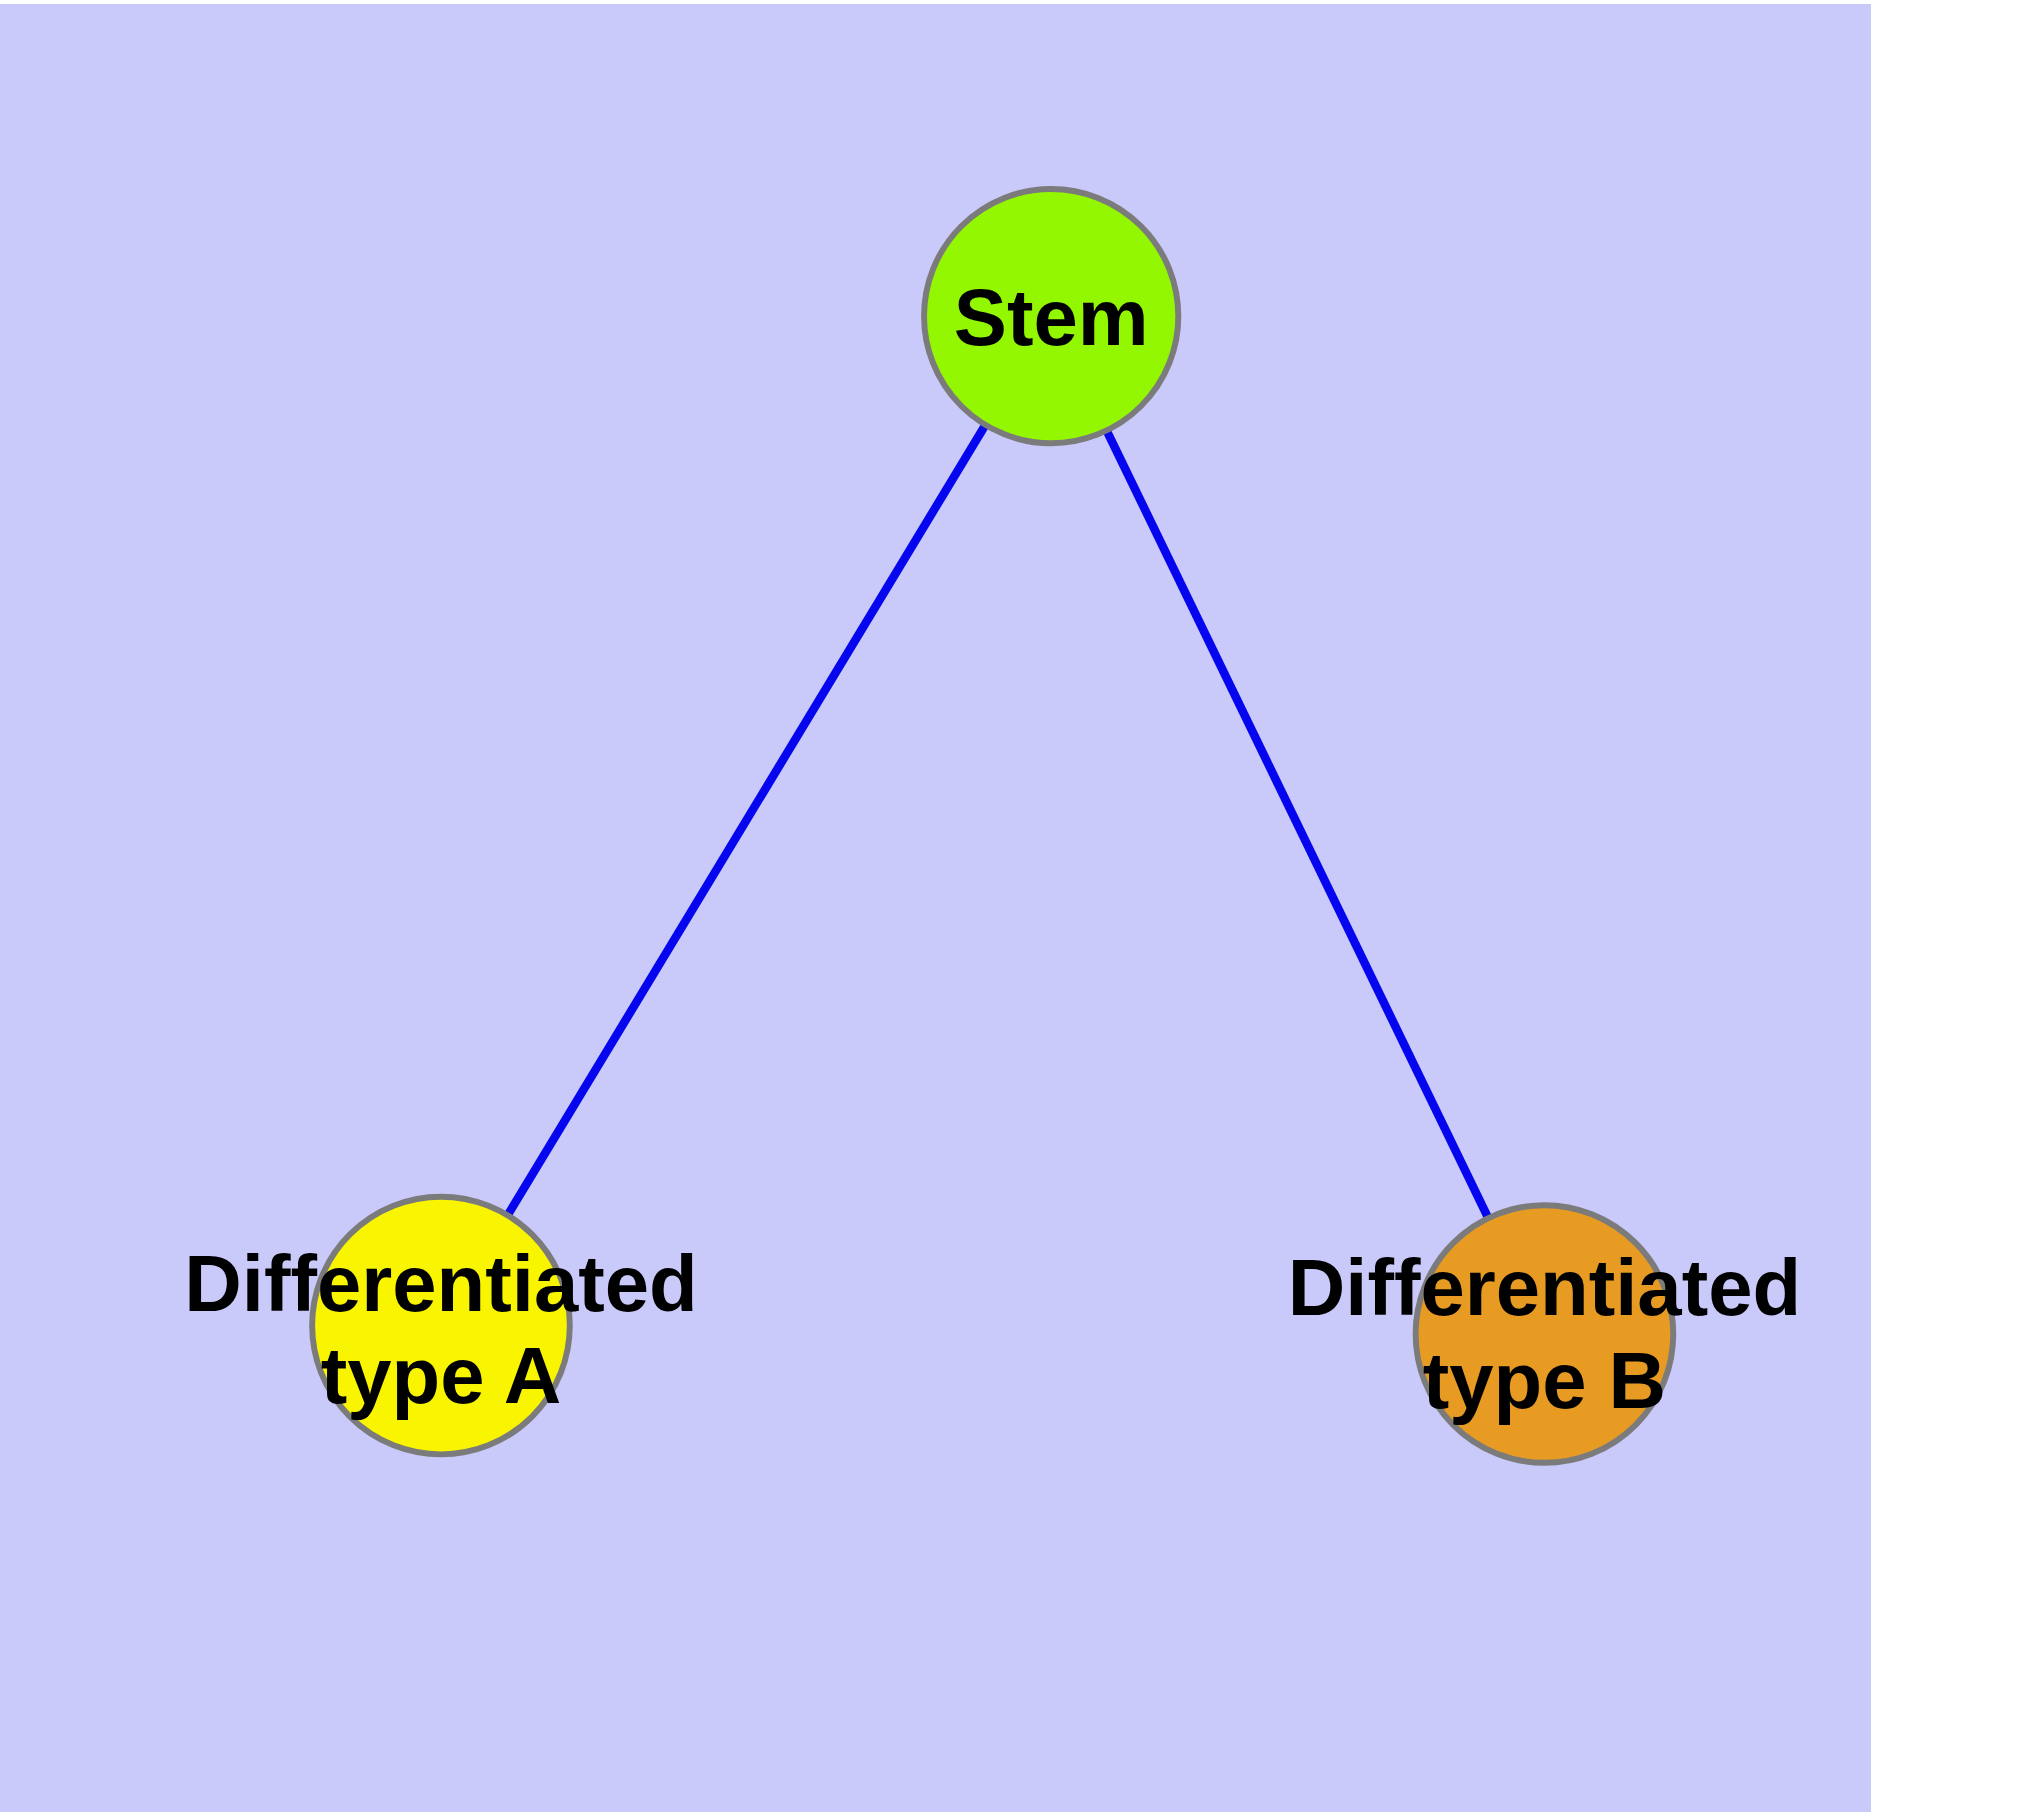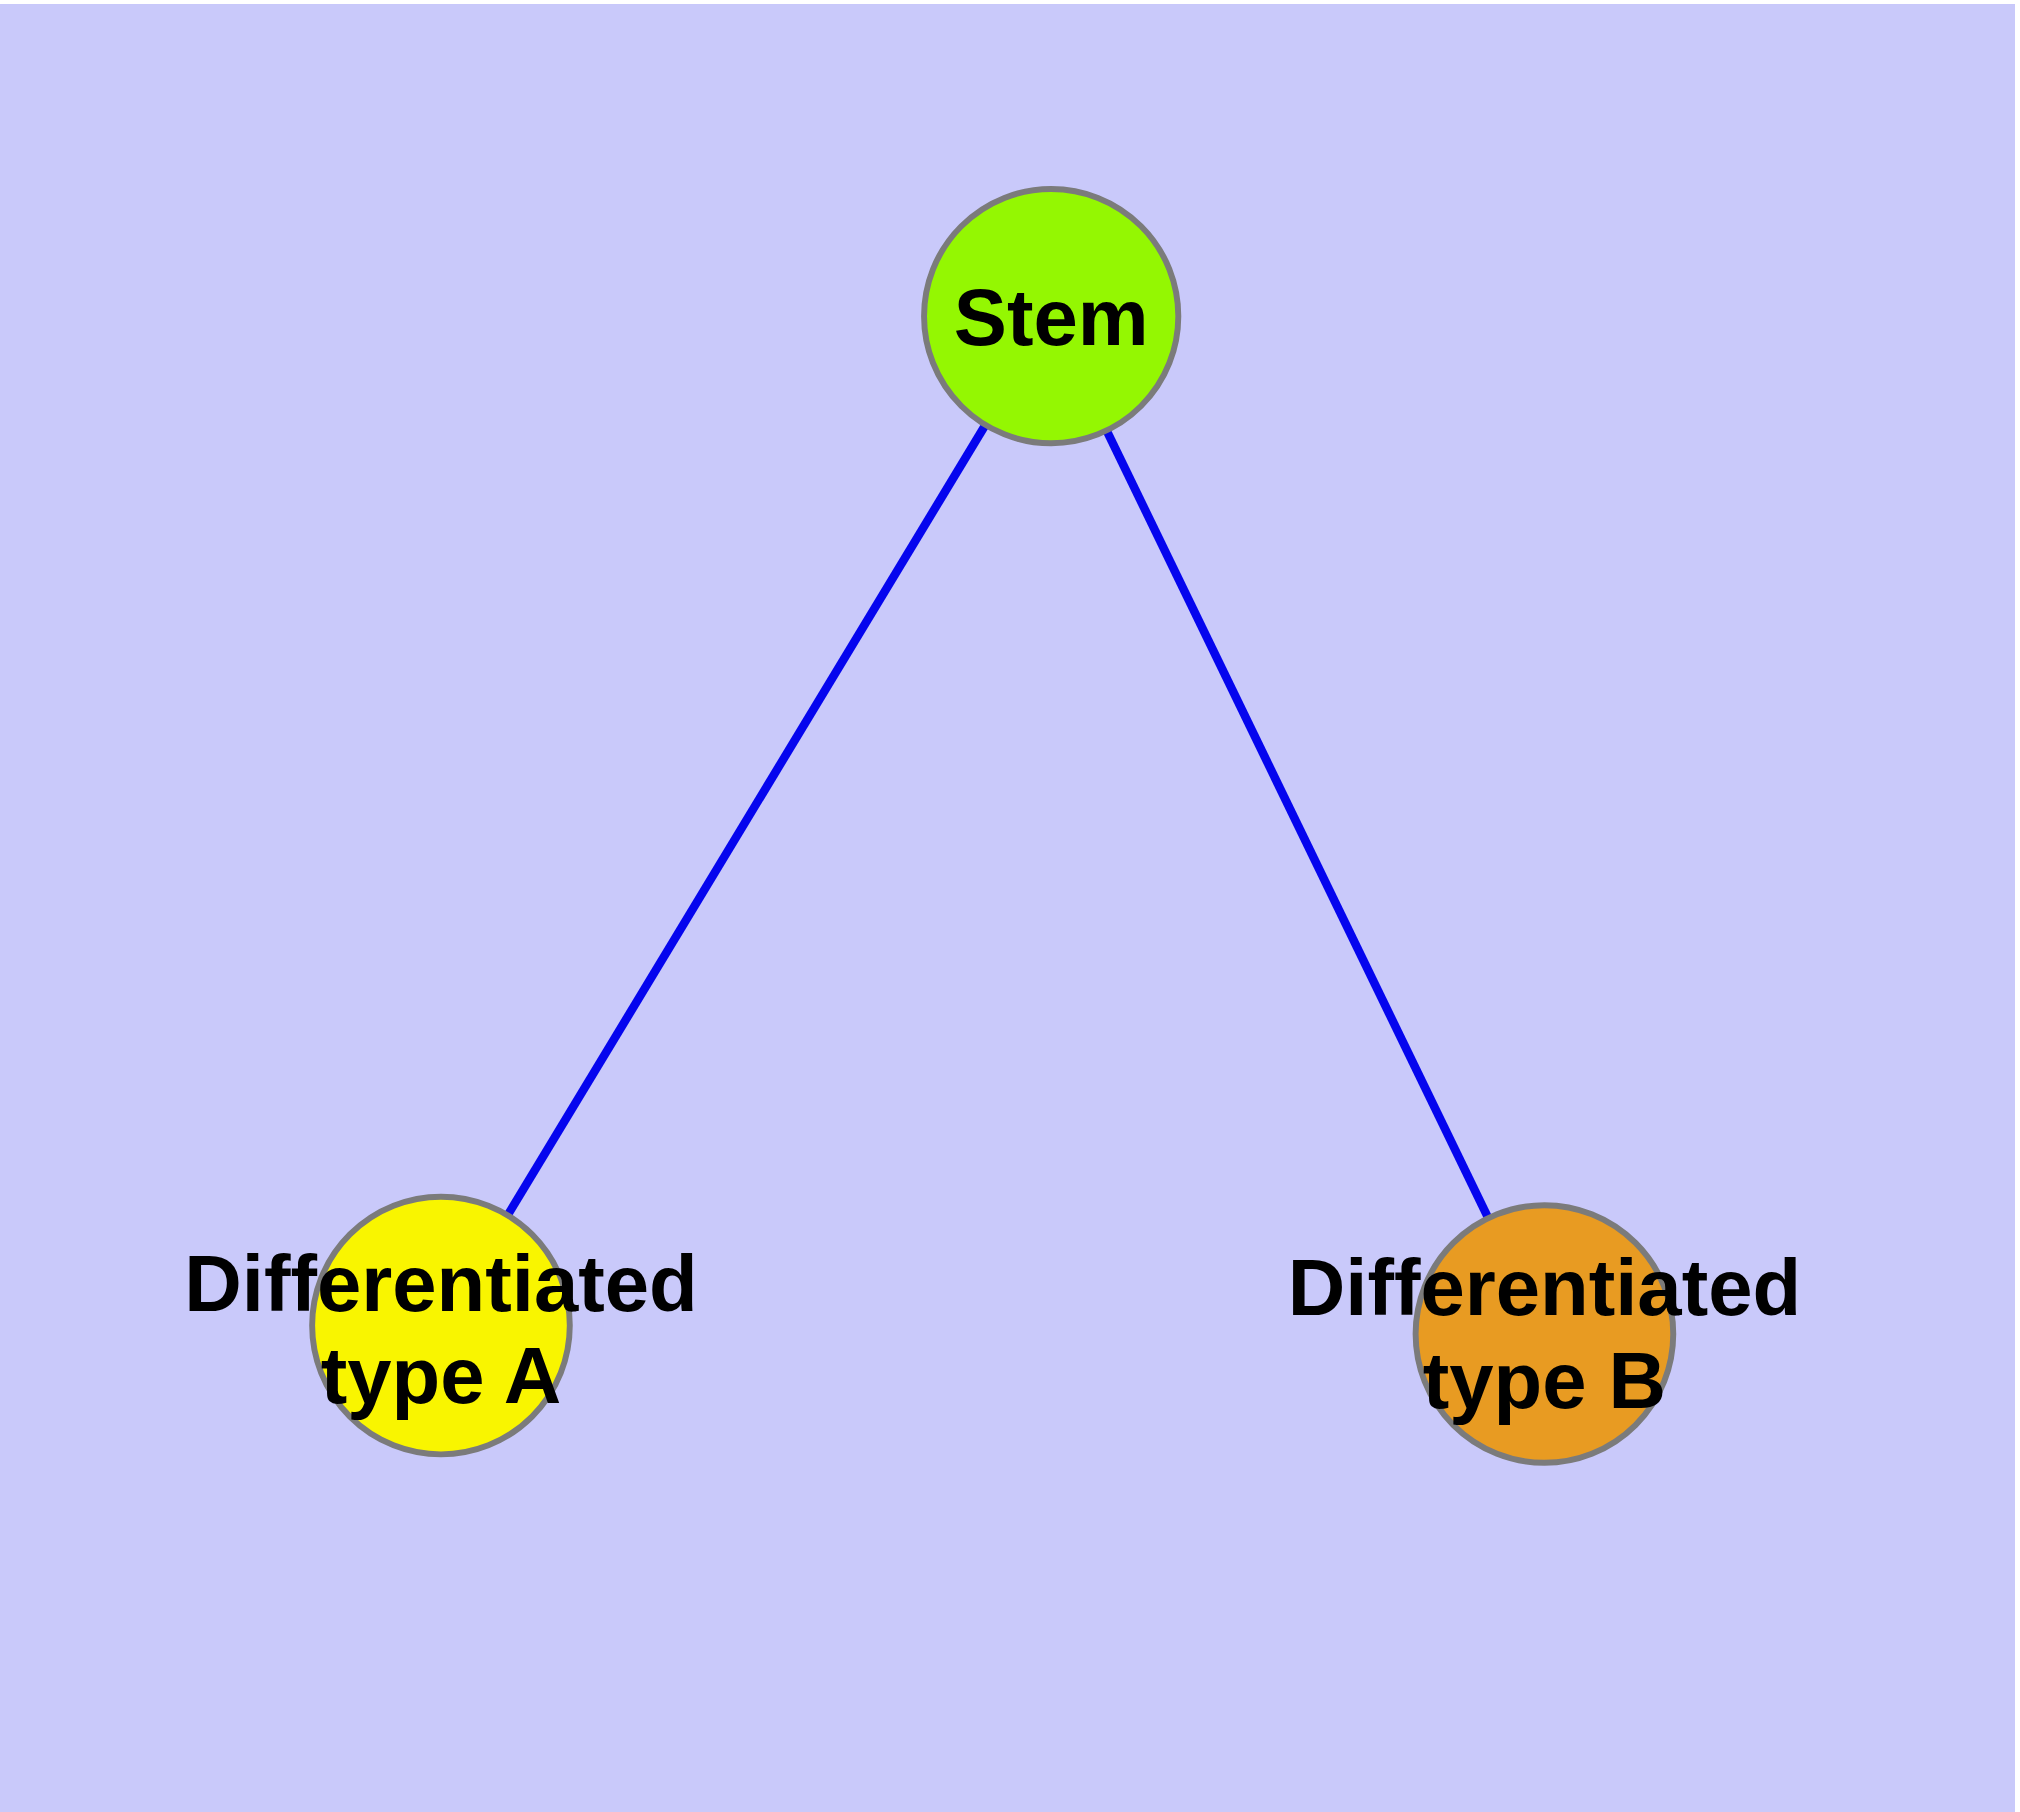--- a/index.html
+++ b/index.html
@@ -5,21 +5,21 @@
   html, body {
     margin: 0;
     padding: 0;
     width: 2021px;
     height: 1812px;
     background: #ffffff;
     font-family: "Liberation Sans", sans-serif;
   }
   .stage {
     position: relative;
-    width: 2015px;
+    width: 1871px;
     height: 1812px;
     background: #ffffff;
     overflow: hidden;
   }
   .top-strip {
     position: absolute;
     left: 0;
     top: 0;
     width: 2021px;
     height: 4.2px;

